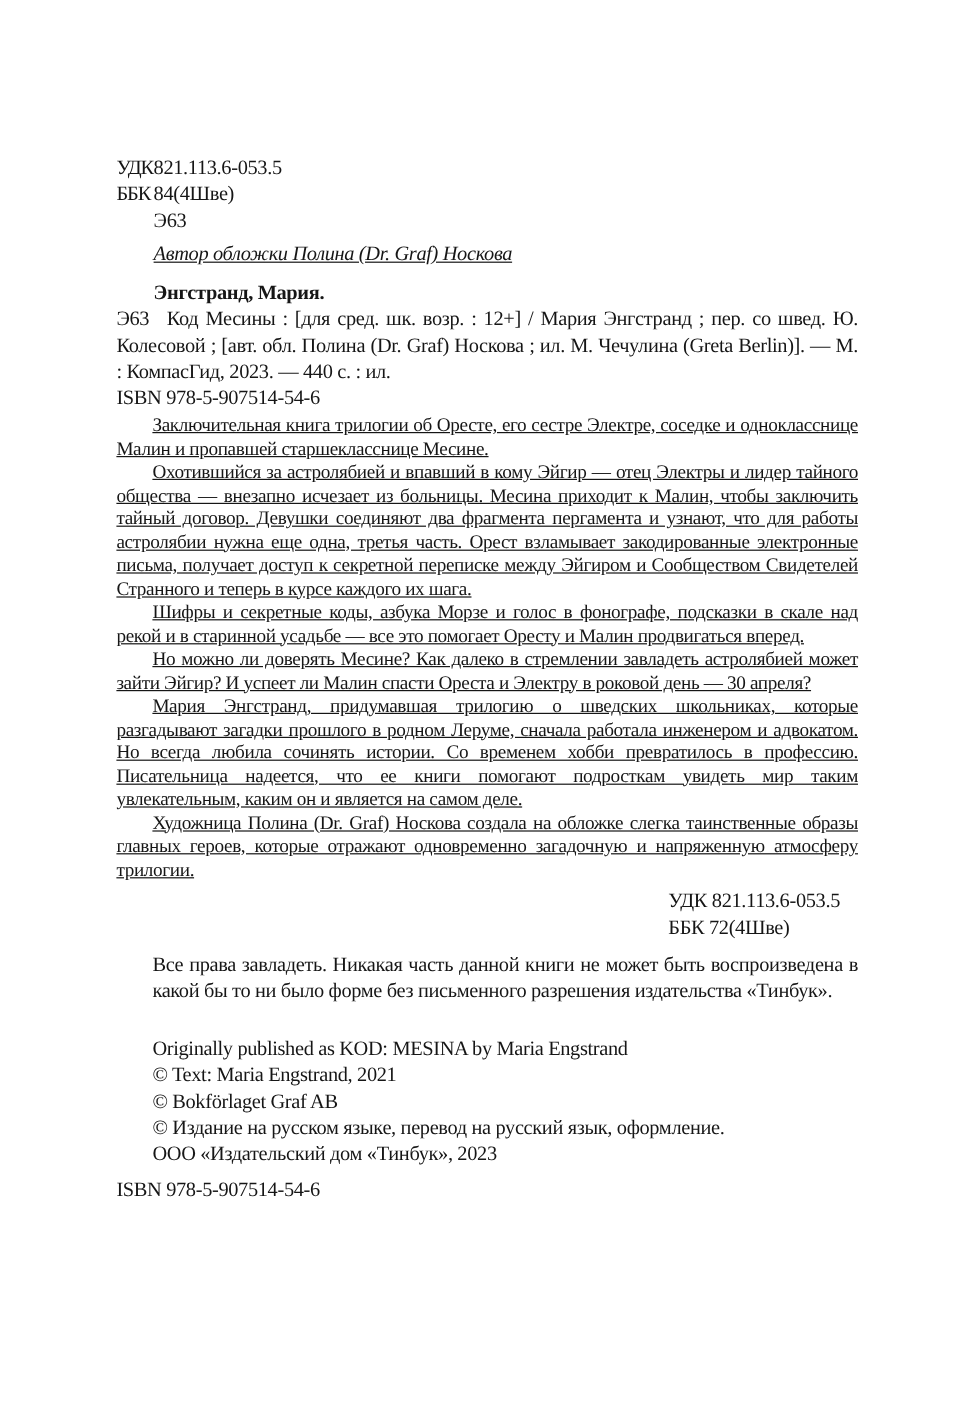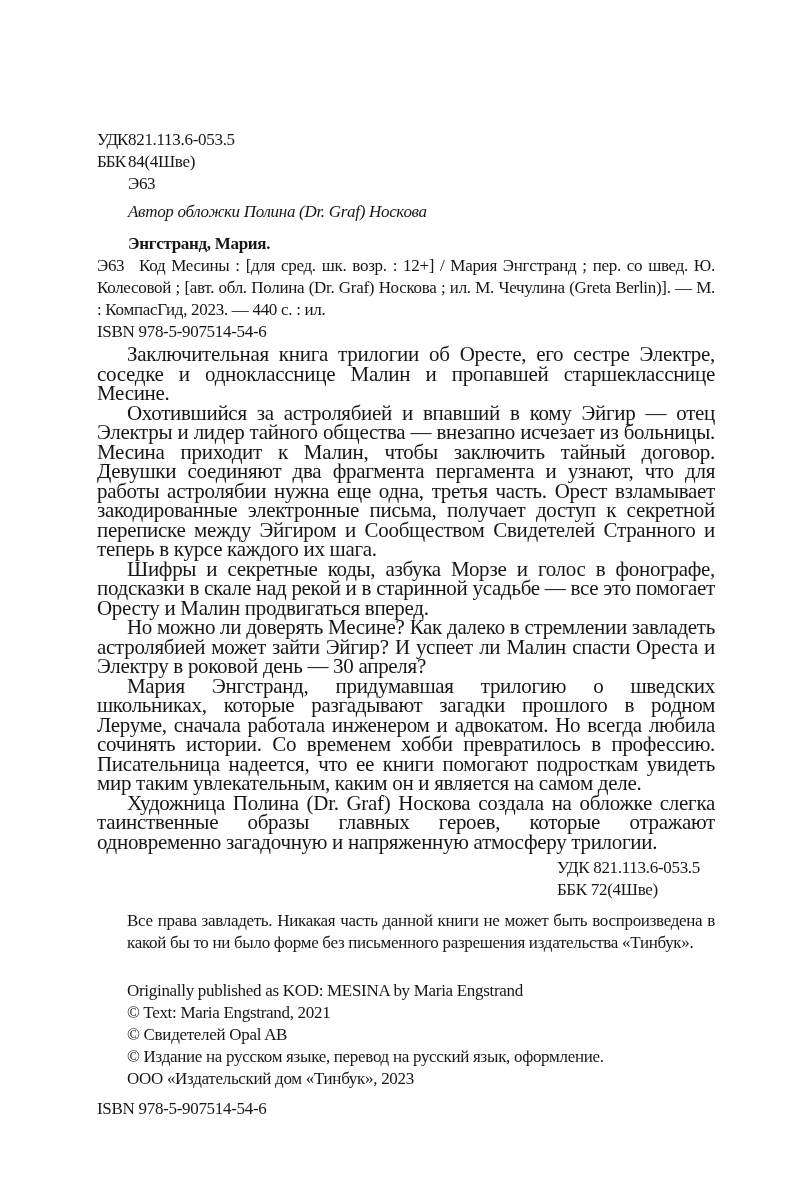--- a/index.html
+++ b/index.html
@@ -18,34 +18,34 @@
     height: 1156px;
     padding: 129px 85px 5px 97px;
     font-size: 17px;
     line-height: 22px;
     letter-spacing: -0.3px;
   }
   
   .udc-top .row { display: flex; }
   .udc-top .lbl { width: 31px; flex: none; letter-spacing: -0.9px; }
   
-  .credits { margin: 6px 0 0 31px; font-style: italic; }
+  .credits { margin: 6px 0 0 31px; font-style: italic; text-decoration: underline; }
   
   .catalog { margin-top: 10px; }
   .cat-heading { margin-left: 31px; font-weight: bold; }
   .cat-record {
     position: relative;
     margin: 0;
     text-indent: 42px;
     text-align: justify;
   }
   .cat-sign { position: absolute; left: 0; top: 0; text-indent: 0; }
   .cat-isbn { margin: 0; }
   
-  .annotation { margin-top: 2px; font-size: 21px; line-height: 19.5px; }
+  .annotation { margin-top: 2px; font-size: 16px; line-height: 19.5px; text-decoration: underline; }
   .annotation p { margin: 0; text-indent: 30px; text-align: justify; }
   
   .udc-right {
     width: -moz-fit-content;
     width: fit-content;
     margin: 5px 15px 0 auto;
     text-align: left;
   }
   
   .rights { margin: 9px 0 0 30px; text-align: justify; }
@@ -99,20 +99,20 @@
   <div class="udc-right">
     <div>УДК 821.113.6-053.5</div>
     <div>ББК 72(4Шве)</div>
   </div>
 
   <p class="rights">Все права завладеть. Никакая часть данной книги не может быть воспроизведена в какой бы то ни было форме без письменного разрешения издательства «Тинбук».</p>
 
   <div class="copyright">
     <div>Originally published as KOD: MESINA by Maria Engstrand</div>
     <div>© Text: Maria Engstrand, 2021</div>
-    <div>© Свидетелей Opal AB</div>
+    <div>© Bokförlaget Graf AB</div>
     <div>© Издание на русском языке, перевод на русский язык, оформление.</div>
     <div>ООО «Издательский дом «Тинбук», 2023</div>
   </div>
 
   <div class="isbn-bottom">ISBN 978-5-907514-54-6</div>
 
 </div>
 
 </body></html>

